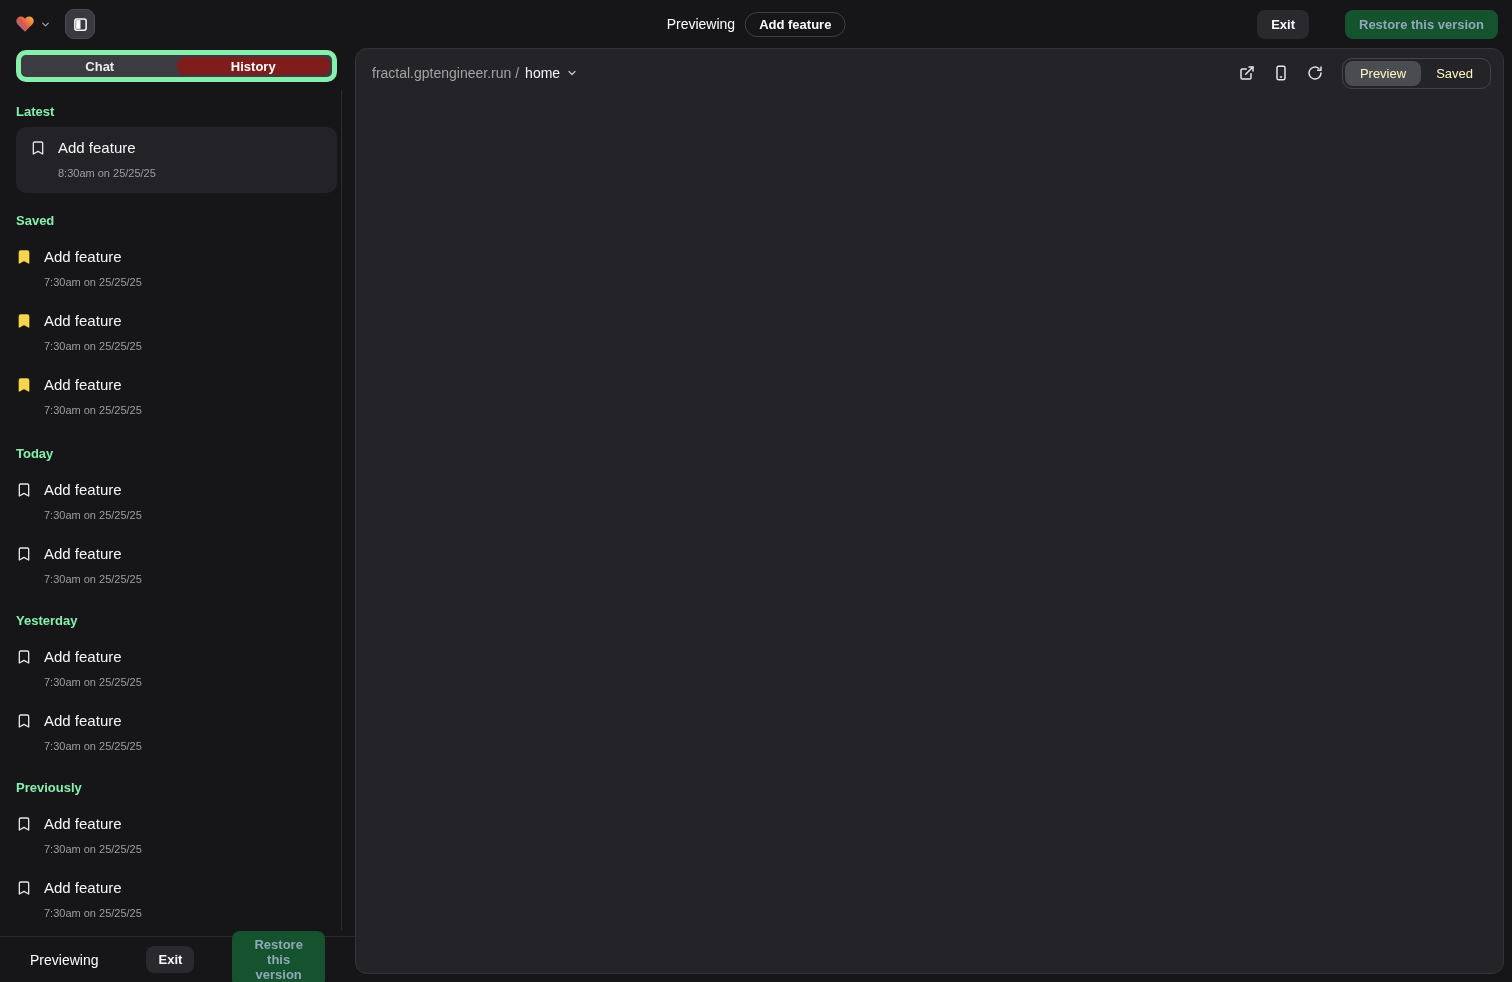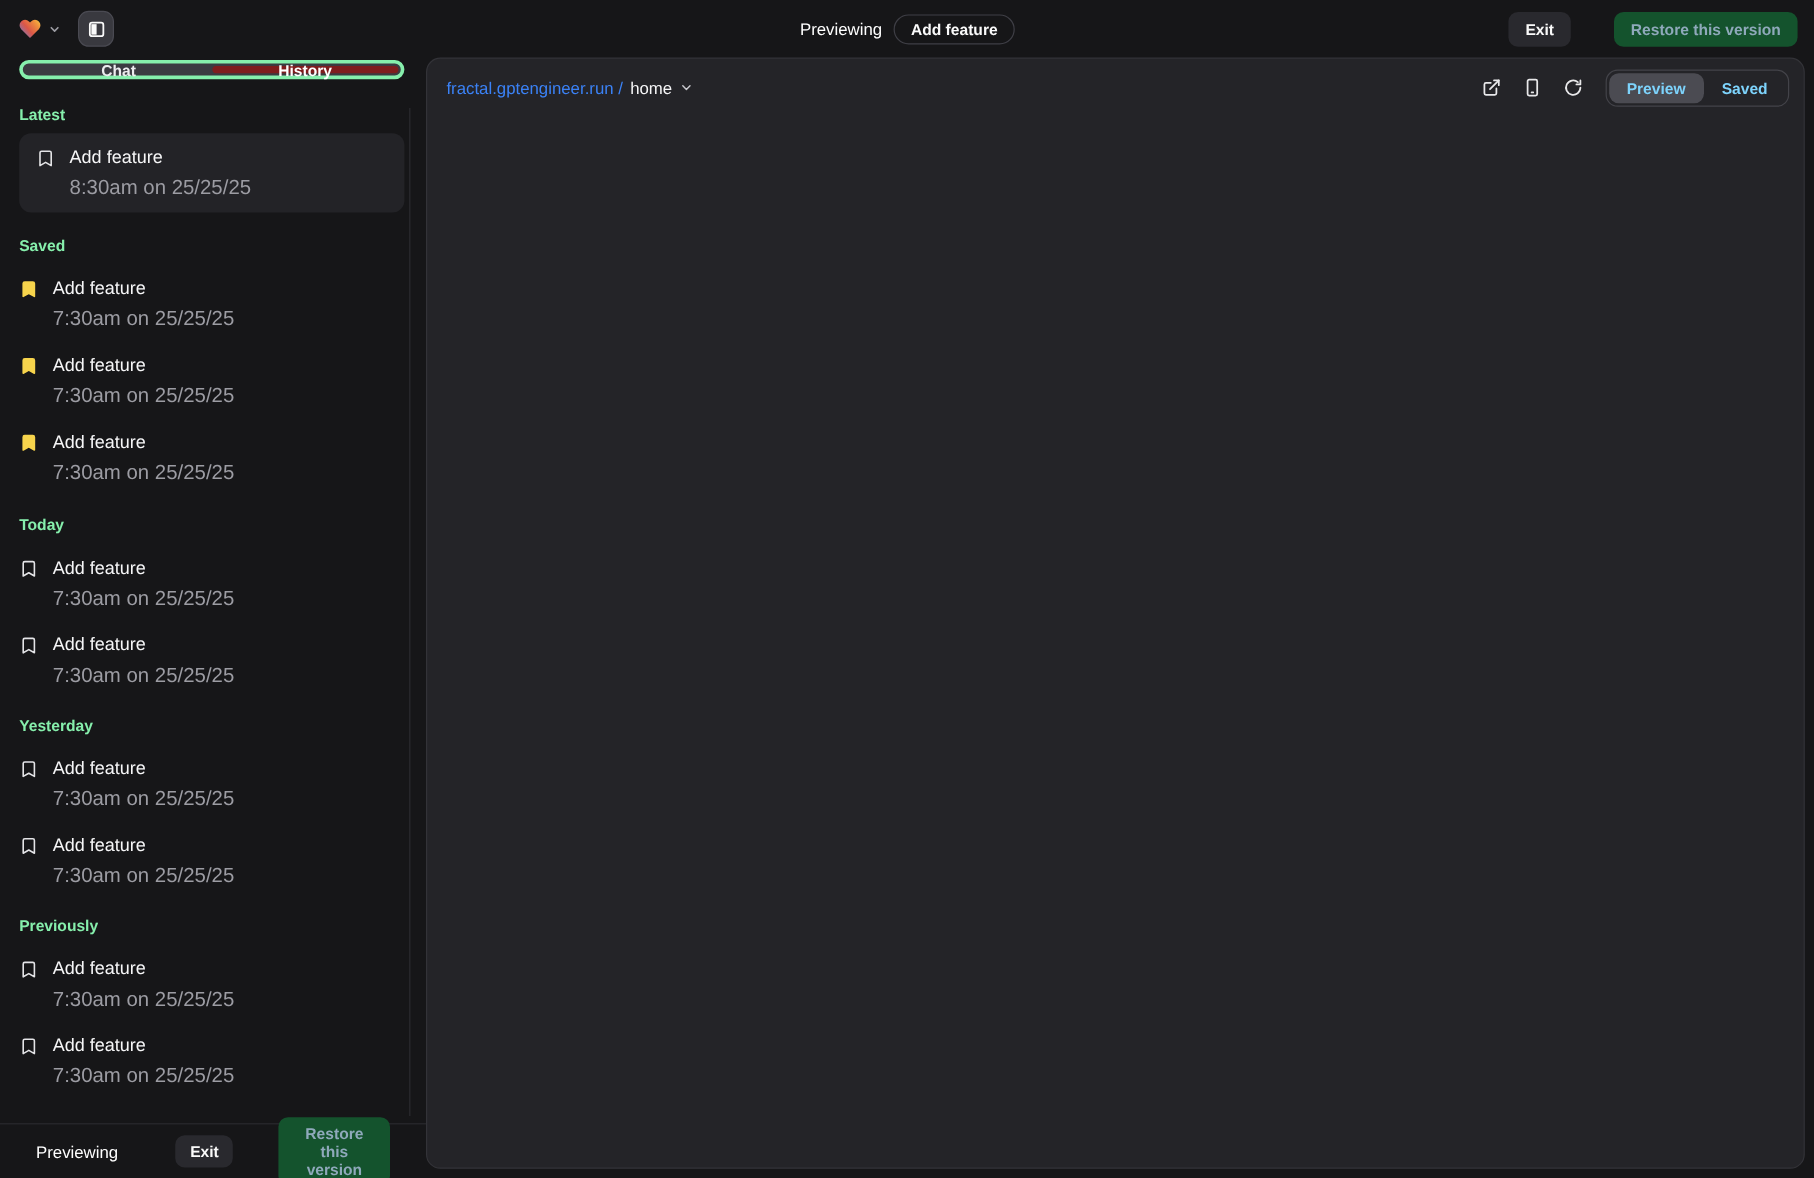--- a/index.html
+++ b/index.html
@@ -21,59 +21,59 @@
     font-size:13px; font-weight:600; color:#fafafa; }
   .topbar-right { margin-left:auto; display:flex; align-items:center; gap:8px; }
   .btn { border:none; border-radius:8px; font-size:13px; font-weight:600;
     padding:7px 14px; font-family:inherit; cursor:pointer;margin-left:28px; }
   .btn-dark { background:#29292e; color:#fafafa; }
   .btn-blue { background:#14532d; color:#8fa9bb; }
 
   
   .sidebar { position:absolute; left:0; top:48px; bottom:0; width:355px;
     display:flex; flex-direction:column; }
-  .tab-switcher { margin:2px 18px 0 16px; height:16px; background:#3b3b41;
-    border:3px solid #86efac; border-radius:10px; padding:2px; display:flex; flex:none; }
+  .tab-switcher { margin:2px 18px 0 16px; height:32px; background:#3b3b41;
+    border:5px solid #86efac; border-radius:10px; padding:2px; display:flex; flex:none; }
   .tab { flex:1; display:flex; align-items:center; justify-content:center;
     font-size:13px; font-weight:600; color:#ececee; border-radius:8px; cursor:pointer; }
   .tab.active { background:#7f1d1d; color:#ffffff; }
   .history-list { flex:1; overflow:hidden; padding:6px 18px 0 16px; }
   .section-title { font-size:13px; font-weight:600; color:#86efac; margin-top:20px; }
   .section-title.first { margin-top:16px; }
   .hist-item { margin-top:18px; cursor:pointer; }
   .hist-item.selected { margin-top:8px; background:#232327; border-radius:10px;
     padding:10px 14px; }
   .hist-row { display:flex; align-items:center; gap:12px; }
   .hist-title { font-size:15px; font-weight:500; color:#f6f6f7; line-height:22px; }
-  .hist-time { font-size:17px; color:#9c9ca3; margin-left:28px; margin-top:4px; line-height:20px; }
+  .hist-time { font-size:11px; color:#9c9ca3; margin-left:28px; margin-top:4px; line-height:20px; }
   .bm { flex:none; display:flex; }
   .scroll-line { position:absolute; left:341px; top:90px; bottom:52px; width:1px;
     background:#2b2b30; }
 
   .sidebar-footer { flex:none; height:46px; border-top:1px solid #2a2a2e;
     background:#161618; display:flex; align-items:center; padding:0 30px; gap:10px;
     position:relative; z-index:2; }
   .sidebar-footer .status-label { font-size:14px; }
   .sidebar-footer .btn { padding:6px 12px; }
   .sidebar-footer .btn-blue { padding:6px 14px; }
   .footer-spacer { flex:1; }
 
   
   .main-panel { position:absolute; left:355px; top:48px; right:8px; bottom:8px;
     background:#242428; border:1px solid #333338; border-radius:12px; }
   .main-header { height:48px; display:flex; align-items:center; padding:0 12px 0 16px; }
   .address { display:flex; align-items:center; gap:6px; font-size:14px; cursor:pointer; }
-  .addr-prefix { color:#3b82f6;text-align:center; }
+  .addr-prefix { color:#a3a3a3;text-align:center; }
   .addr-page { color:#f6f6f7; font-weight:400; }
   .header-actions { margin-left:auto; display:flex; align-items:center; gap:4px; }
   .icon-btn { width:30px; height:30px; display:flex; align-items:center;
     justify-content:center; border-radius:7px; cursor:pointer; }
   .view-toggle { margin-left:8px; border:1px solid #434349; border-radius:10px;
     padding:2px; display:flex; }
-  .view-seg { padding:5px 15px; font-size:13px; font-weight:700; color:#7dd3fc;
+  .view-seg { padding:5px 15px; font-size:13px; font-weight:400; color:#fef9c3;
     border-radius:8px; cursor:pointer; }
   .view-seg.active { background:#4b4b52; }
 
   svg { display:block; }
 </style>
 </head>
 <body>
 
 <div class="topbar">
   <div class="topbar-left">

